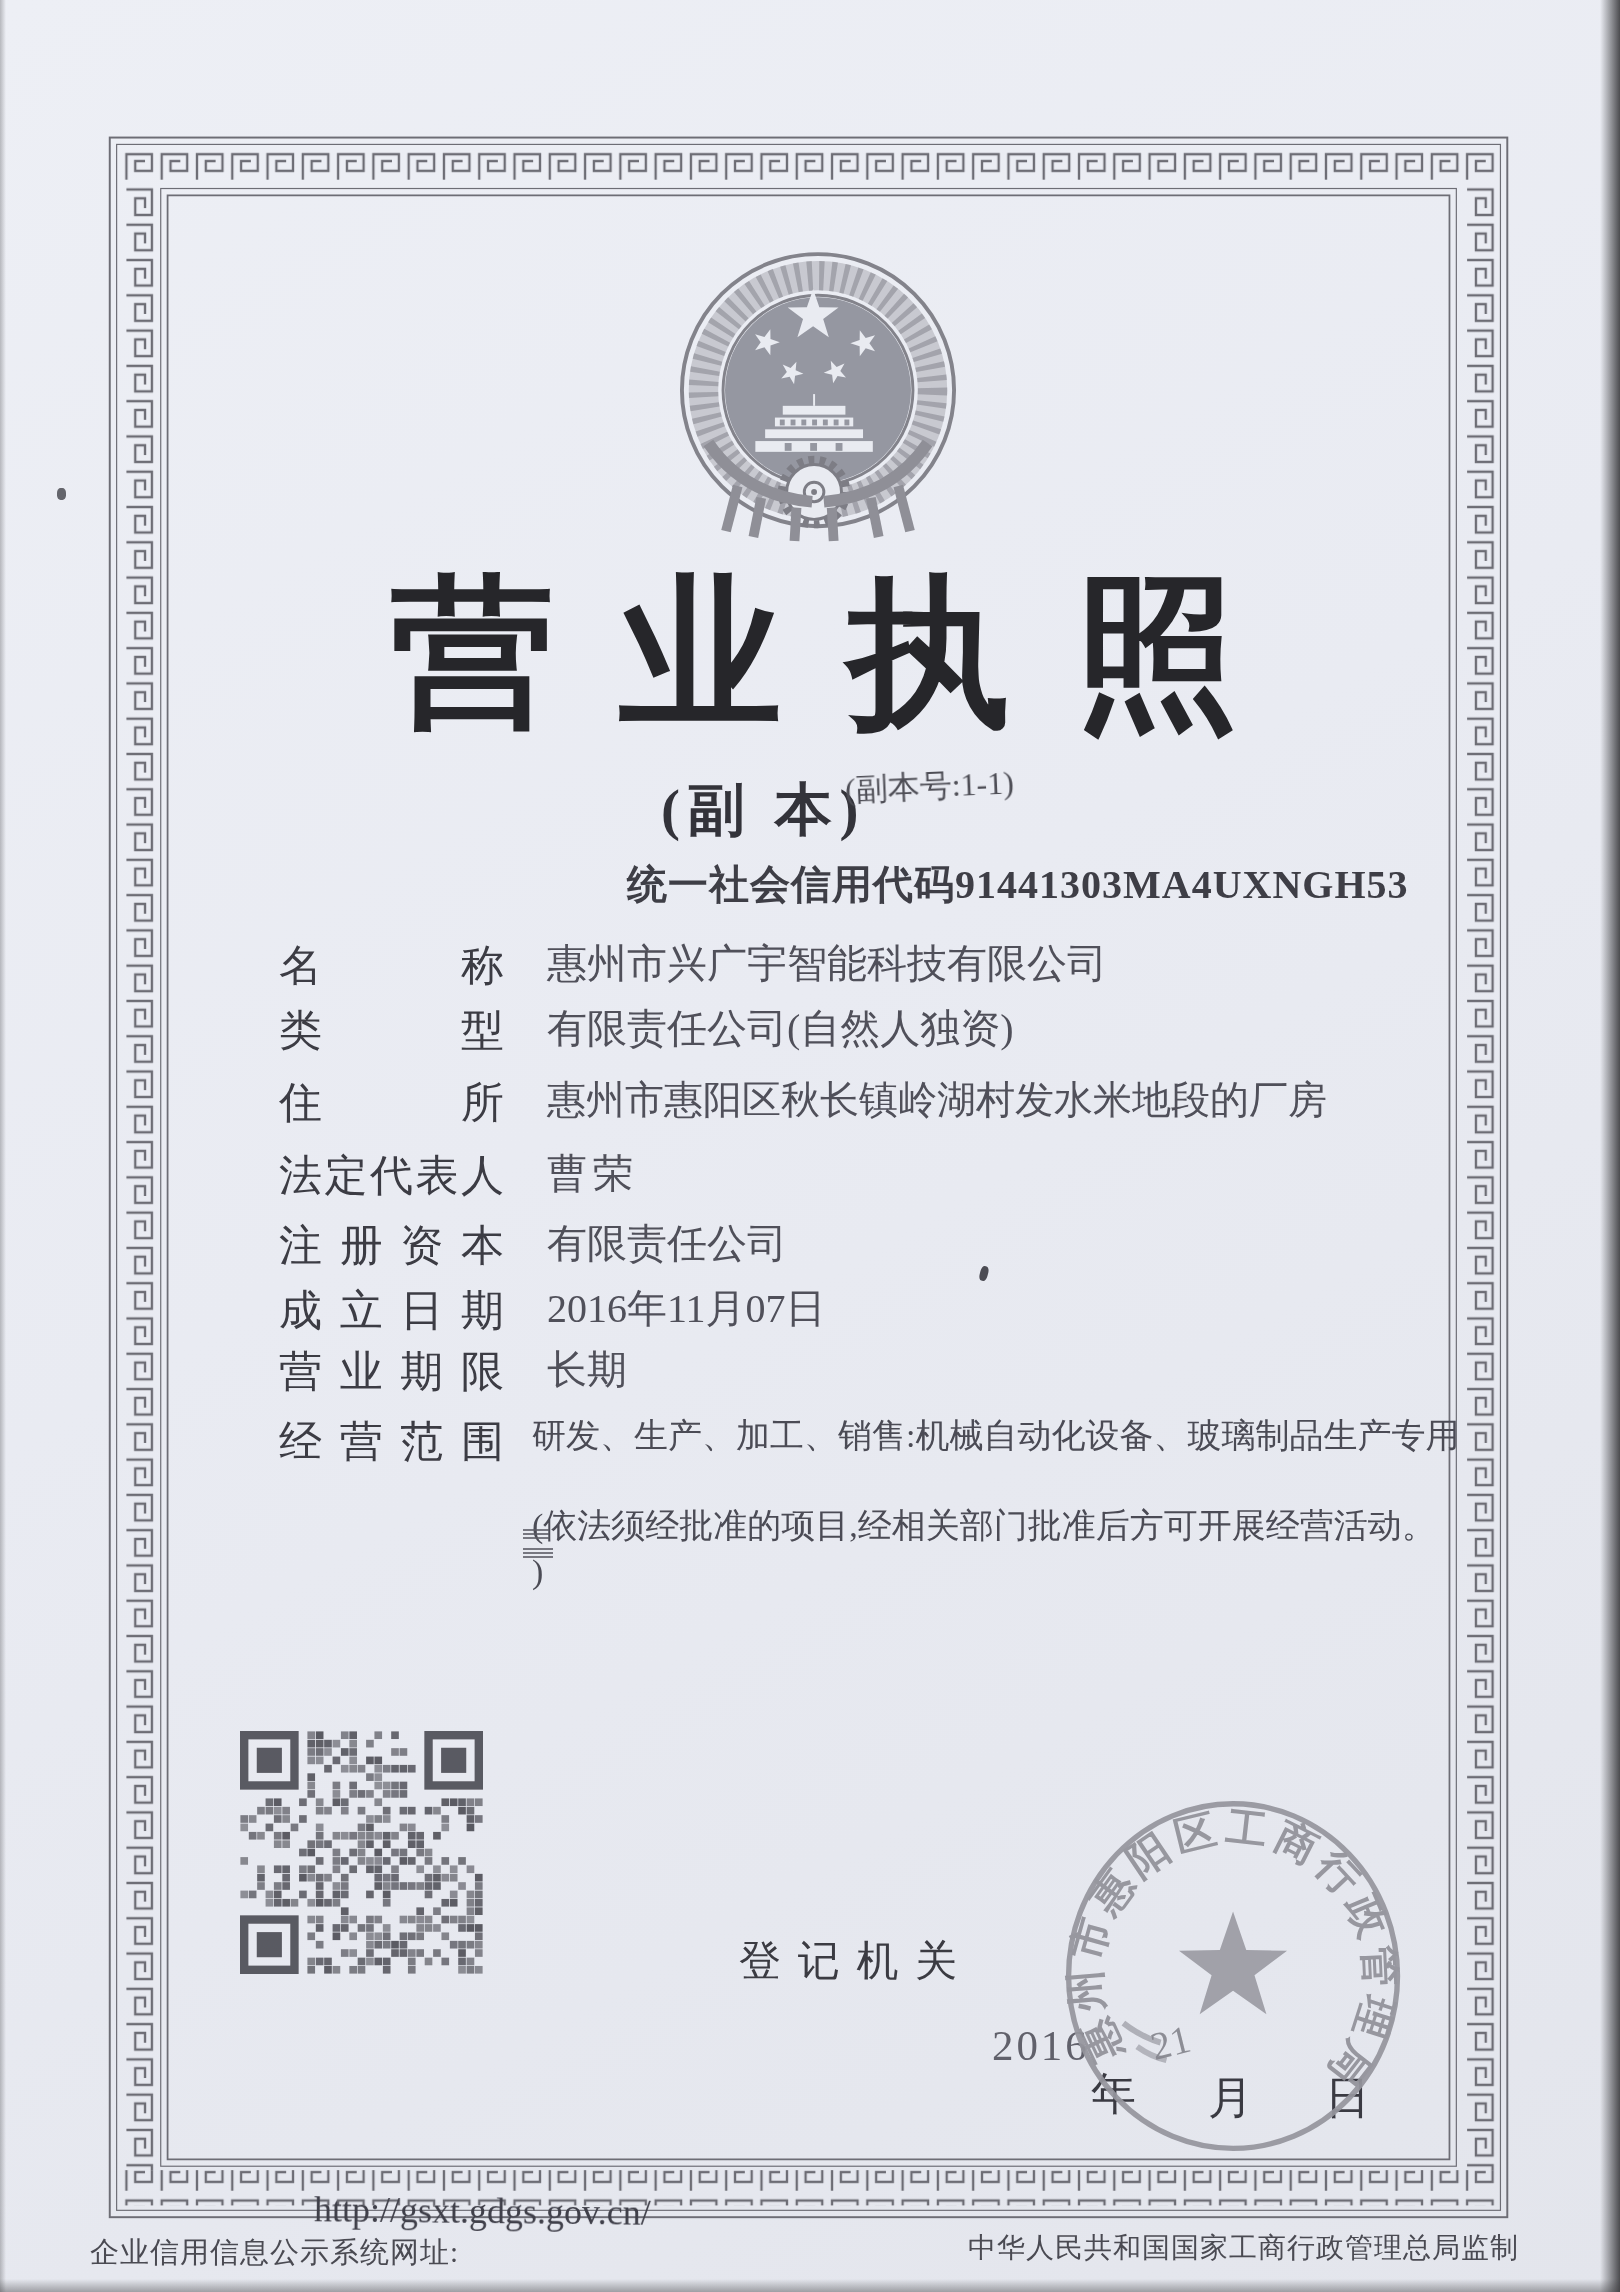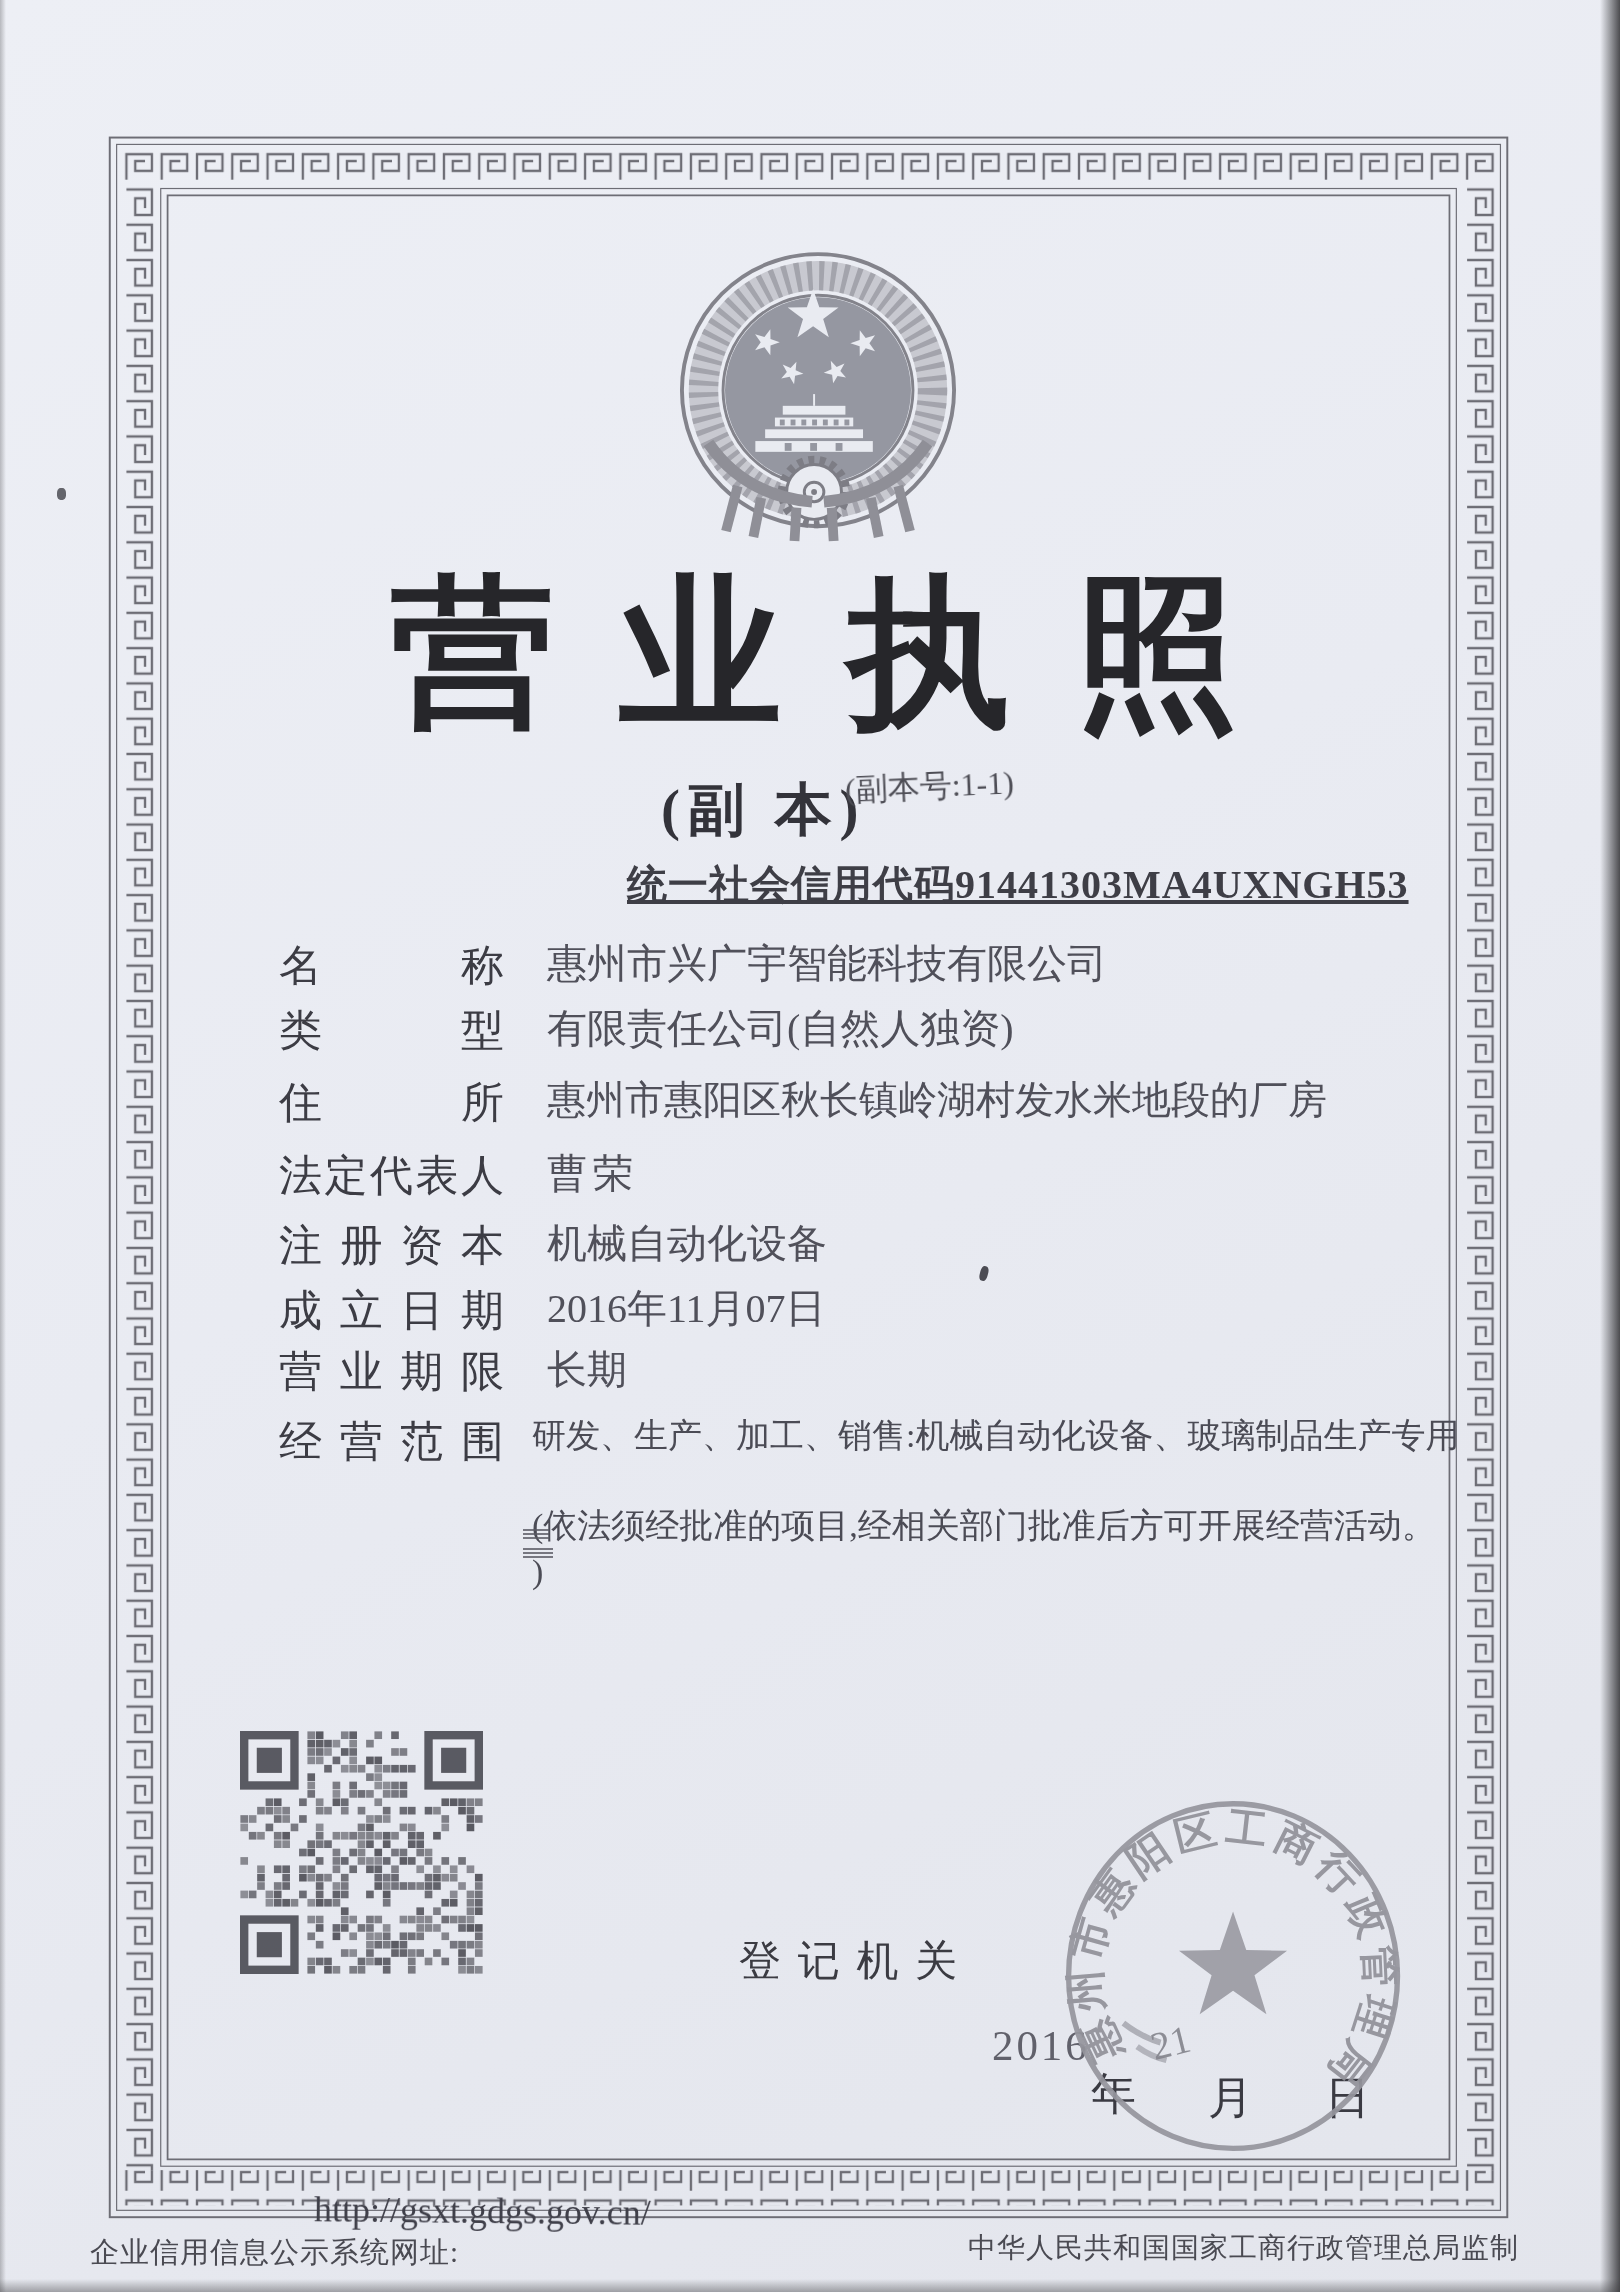--- a/index.html
+++ b/index.html
@@ -6,21 +6,21 @@
   .page{position:relative;width:1620px;height:2293px;overflow:hidden;
     background:linear-gradient(150deg,#edeff5 0%,#e9ebf2 45%,#e3e5ec 100%);
     font-family:"Liberation Serif","DejaVu Serif",serif;color:#46464e;}
   .a{position:absolute;}
   .soft{filter:blur(0.3px);}
   
   .doc-title{left:391px;top:571px;font-size:163px;line-height:1;font-weight:900;
     letter-spacing:65px;color:#26262a;font-family:"DejaVu Sans","Liberation Sans",sans-serif;white-space:nowrap;}
   .fuben{left:661px;top:772px;font-size:57px;font-weight:bold;color:#33333a;letter-spacing:7.8px;white-space:nowrap;}
   .fuben-no{left:845px;top:765px;font-size:32px;color:#4e4e56;transform:rotate(-2.5deg);white-space:nowrap;}
-  .credit{left:627px;top:857px;font-size:40px;font-weight:bold;color:#3e3e46;white-space:nowrap;letter-spacing:1px;text-decoration:underline;}
+  .credit{left:627px;top:857px;font-size:40px;font-weight:bold;color:#3e3e46;white-space:nowrap;letter-spacing:1px;}
   
   .lbl{left:279px;width:225px;font-size:43px;line-height:1.15;color:#3c3c44;}
   .spread{display:flex;justify-content:space-between;}
   .val{left:529px;font-size:40px;line-height:1.15;color:#50505a;white-space:nowrap;margin-left:18px;}
   .scopeline{left:532px;font-size:34px;line-height:1.1;color:#4b4b55;white-space:nowrap;}
   
   .regorg{left:739px;top:1933px;font-size:42px;letter-spacing:16.7px;color:#3b3b42;white-space:nowrap;}
   .year{left:992px;top:2021px;font-size:43px;color:#61616b;letter-spacing:2.9px;}
   .dunit{font-size:45px;color:#3a3a42;}
   
@@ -145,21 +145,21 @@
       <span>人</span>
     </div>
   <div class="a val soft" style="top:1151px;letter-spacing:5.9px">曹荣</div>
 
   <div class="a lbl spread soft" style="top:1221px">
       <span>注</span>
       <span>册</span>
       <span>资</span>
       <span>本</span>
     </div>
-  <div class="a val soft" style="top:1221px">机械自动化设备</div>
+  <div class="a val soft" style="top:1221px">有限责任公司</div>
 
   <div class="a lbl spread soft" style="top:1286px">
       <span>成</span>
       <span>立</span>
       <span>日</span>
       <span>期</span>
     </div>
   <div class="a val soft" style="top:1286px">2016年11月07日</div>
 
   <div class="a lbl spread soft" style="top:1347px">

